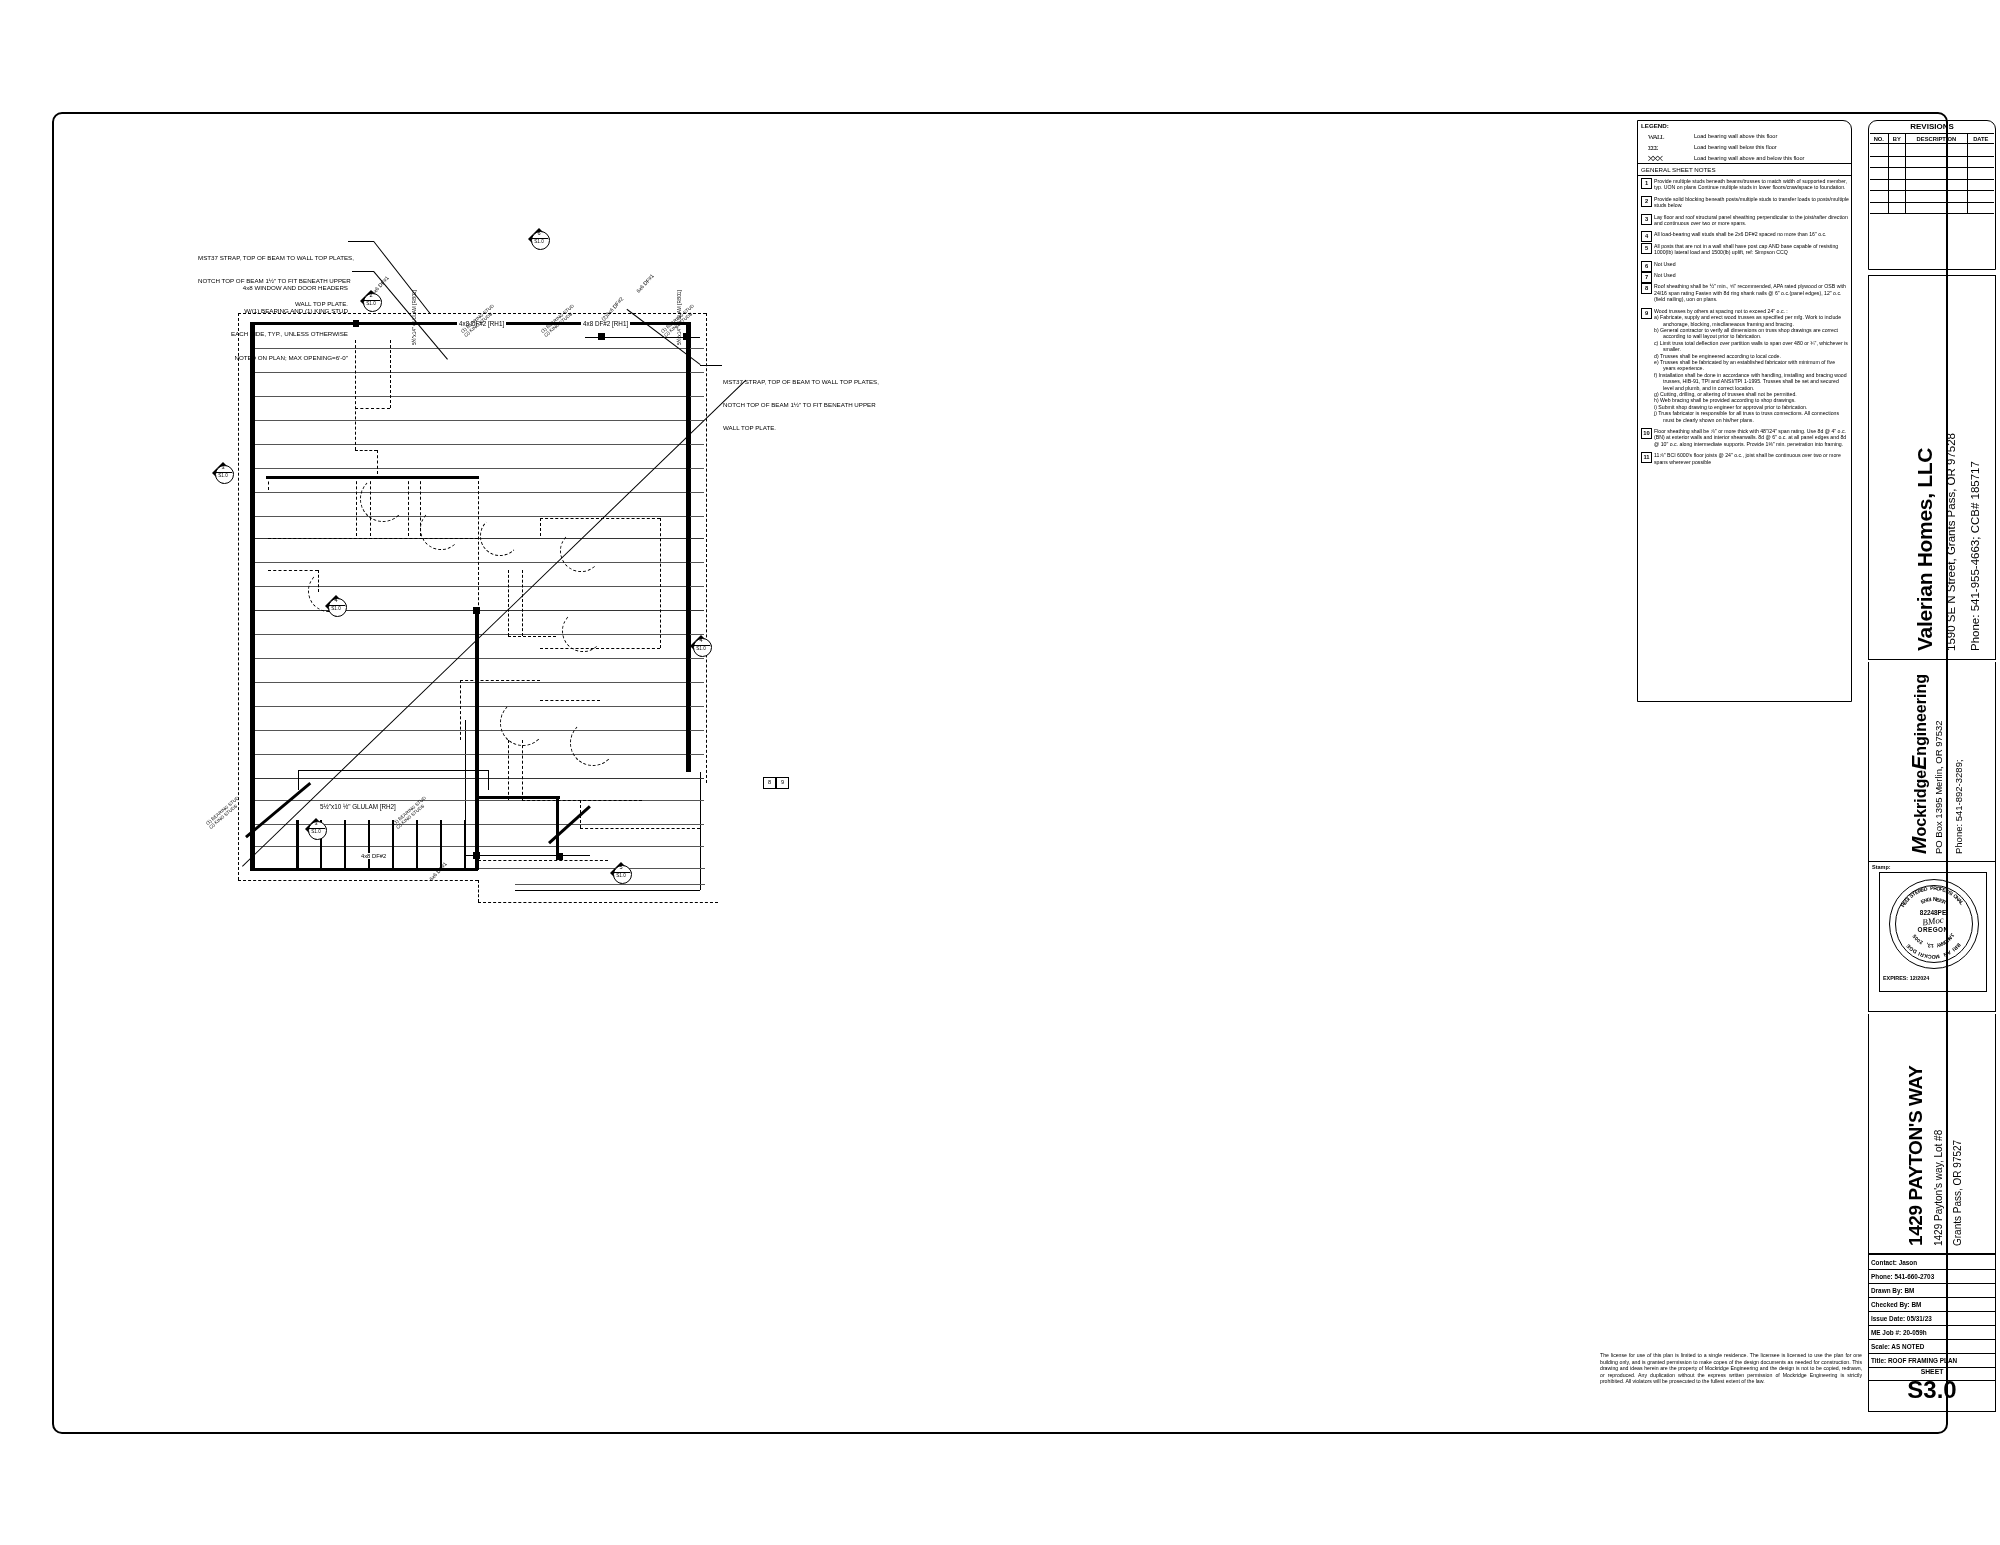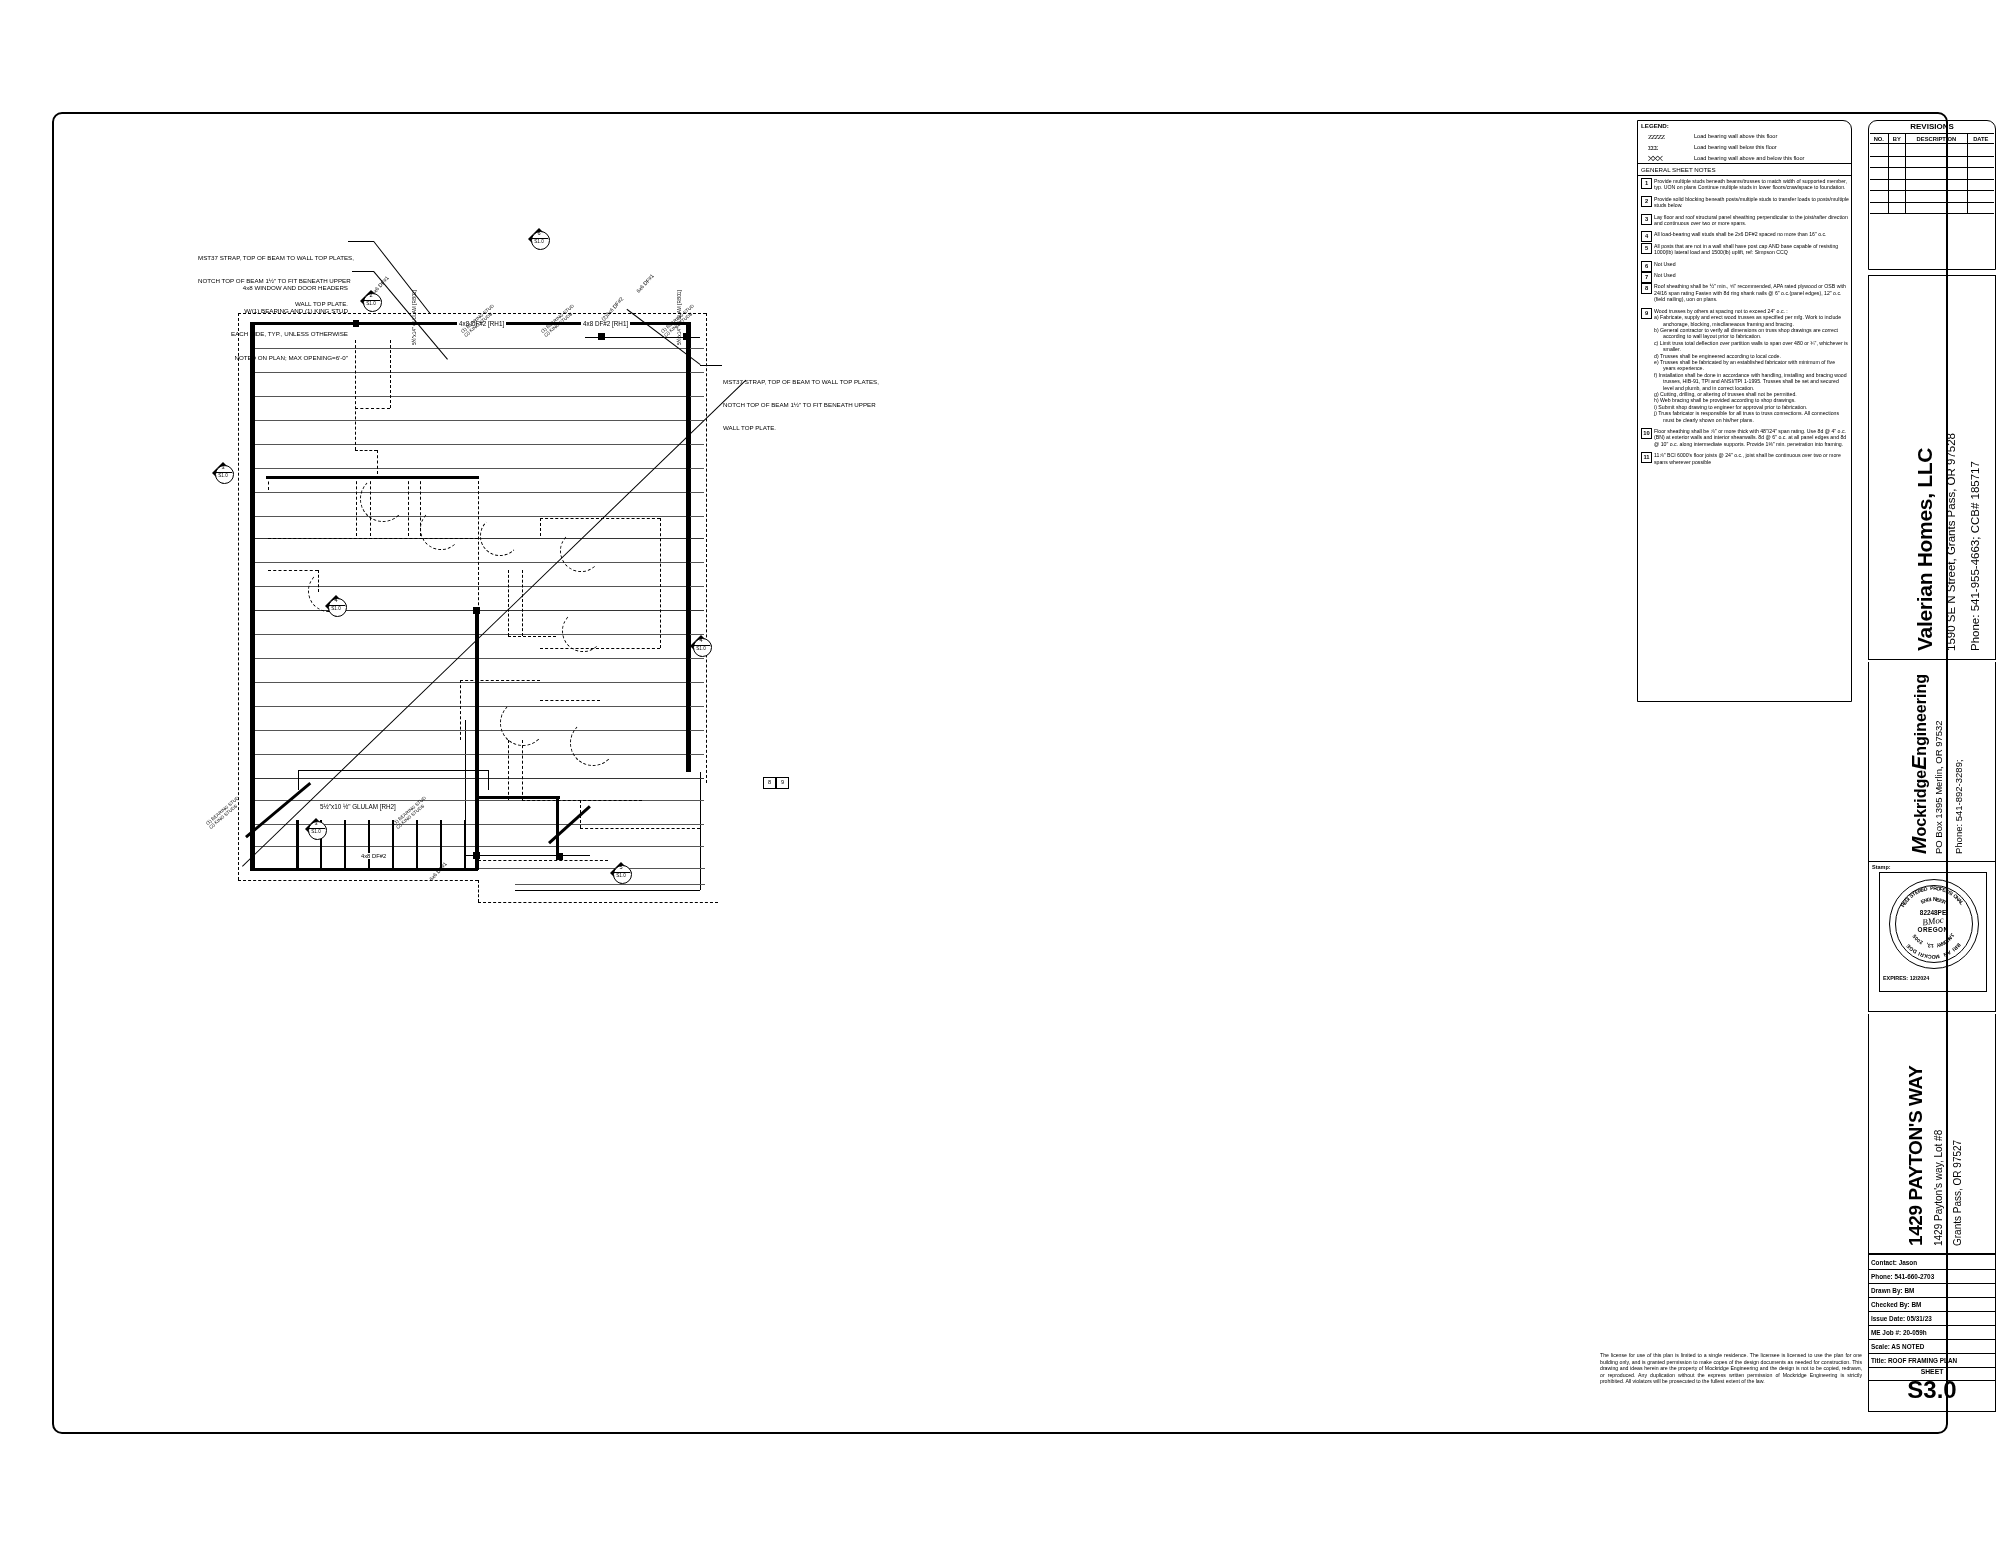--- a/index.html
+++ b/index.html
@@ -345,21 +345,21 @@
   <div class="dia"></div>
   <div class="circ"></div>
   <div class="n1">5</div>
   <div class="n2">S1.0</div>
 </div>
 
 <div id="notes-panel" class="blk"></div>
 <div id="legend-title" class="blk b" style="font-size:6.2px;">LEGEND:</div>
 
 <div class="legend-row" style="top:131px;">
-  <span class="legend-glyph">ZZZZZ</span>
+  <span class="legend-glyph">WALL</span>
   <span class="legend-txt">Load bearing wall above this floor</span>
 </div>
 <div class="legend-row" style="top:142px;">
   <span class="legend-glyph">ΣΣΣ</span>
   <span class="legend-txt">Load bearing wall below this floor</span>
 </div>
 <div class="legend-row" style="top:153px;">
   <span class="legend-glyph">⨉⨉⨉</span>
   <span class="legend-txt">Load bearing wall above and below this floor</span>
 </div>

